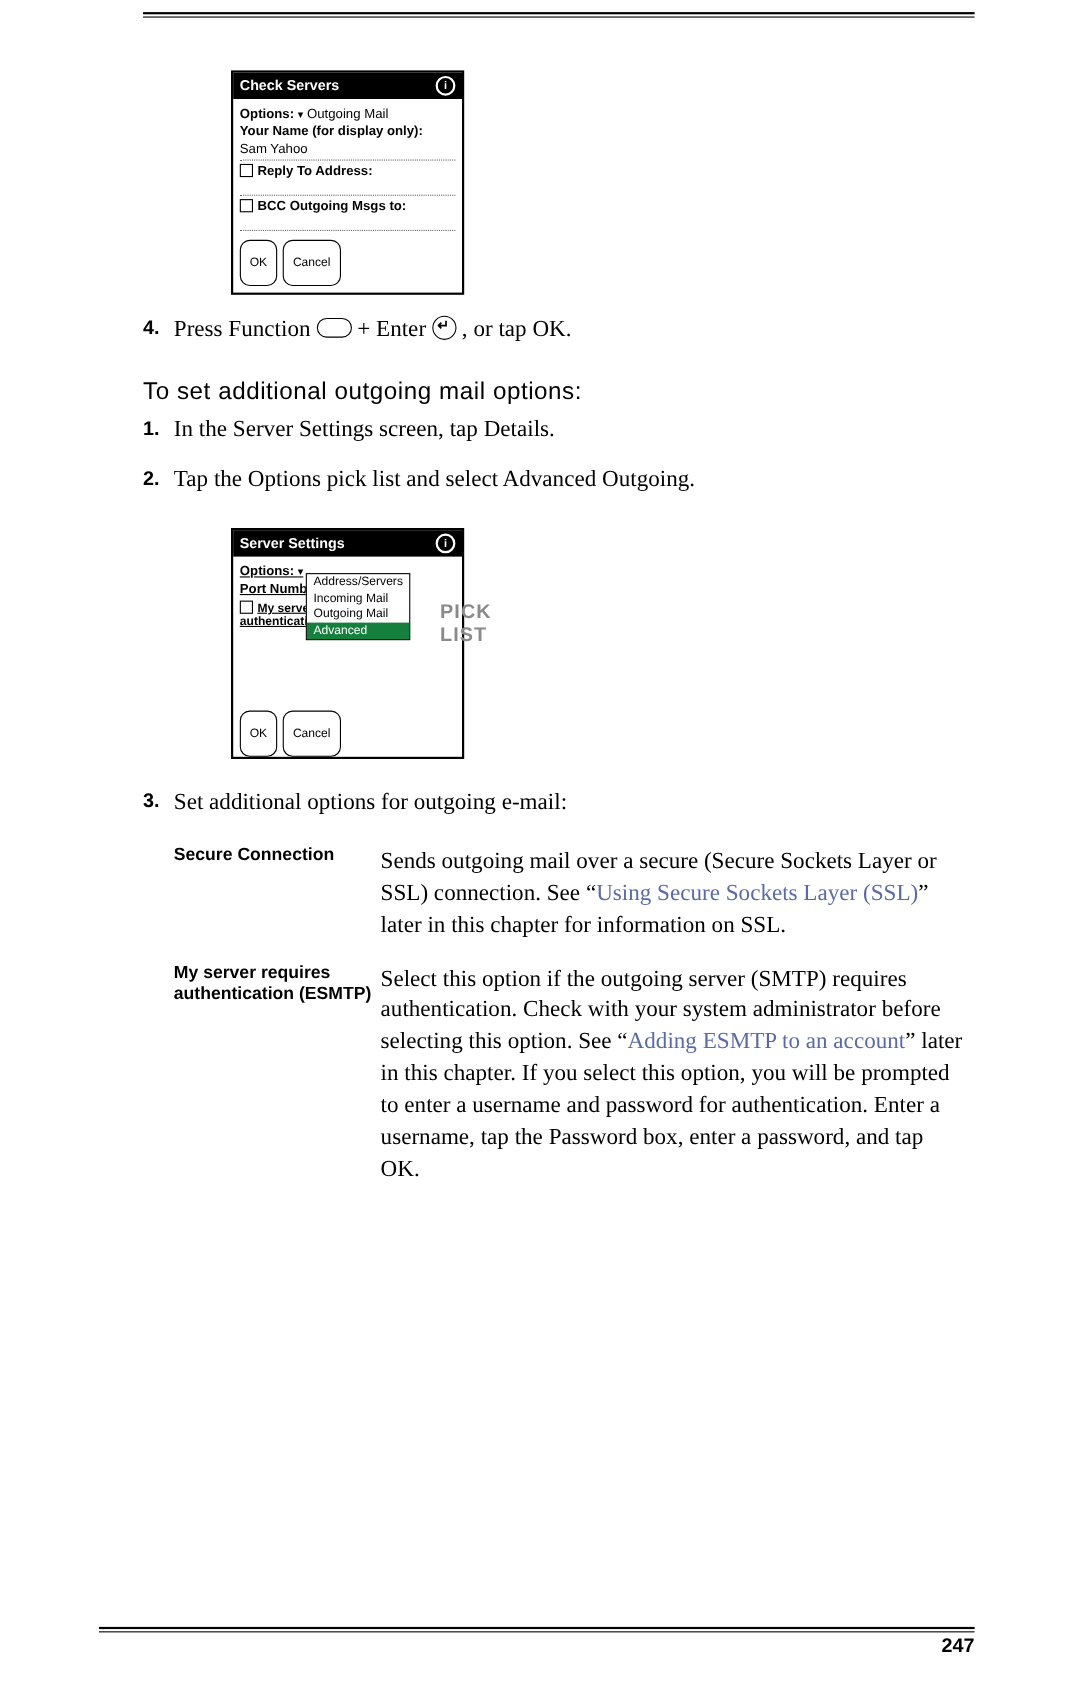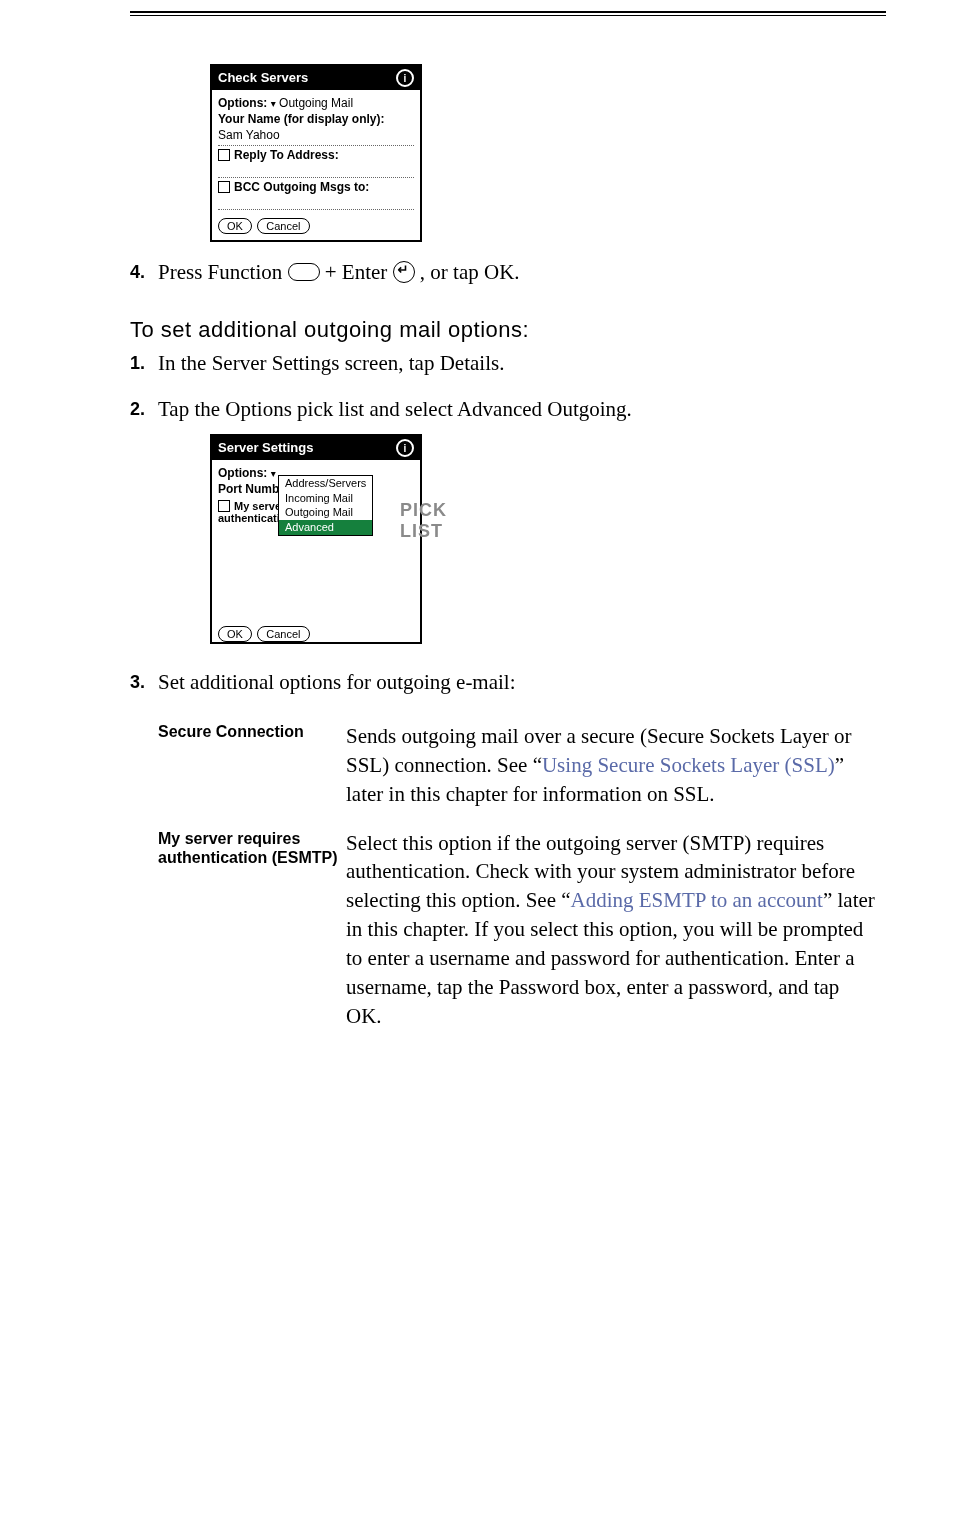--- a/index.html
+++ b/index.html
@@ -63,21 +63,21 @@
   }
   .device .body { padding: 4px 6px 6px 6px; }
   .device .row { margin: 3px 0; }
   .device .bold { font-weight: bold; }
   .device .dotted { border-bottom: 1px dotted #666; padding-bottom: 2px; }
   .device .btns { margin-top: 8px; }
   .device .btn {
     display: inline-block;
     border: 1.5px solid #000;
     border-radius: 9px;
-    padding: 1px 8px;
+    padding: 14px 8px;
     font-size: 11px;
     margin-right: 2px;
   }
   .device .chk::before {
     content: "";
     display: inline-block;
     width: 10px; height: 10px;
     border: 1.5px solid #000;
     margin-right: 4px;
     vertical-align: -2px;
@@ -238,21 +238,21 @@
       <div class="num">1.</div>
       <div class="txt">In the Server Settings screen, tap Details.</div>
     </div>
     
     <div class="step">
       <div class="num">2.</div>
       <div class="txt">Tap the Options pick list and select Advanced Outgoing.</div>
     </div>
 
     
-    <div class="device-wrap" style="margin-left:40px; margin-top:0;">
+    <div class="device-wrap" style="margin-left:40px; margin-top:20px;text-decoration:underline;">
       <div class="device" style="height:206px; position:relative;">
         <div class="titlebar">
           <span>Server Settings</span>
           <span class="info">i</span>
         </div>
         <div class="body" style="position:relative; height:176px;">
           <div class="row"><span class="bold">Options:</span> <span style="font-size:10px;">▾</span></div>
           <div class="row bold">Port Numb</div>
           <div class="row chk" style="font-size:11px;"><span class="bold">My server requires authentication(ESMTP):</span></div>
 
@@ -291,14 +291,19 @@
         <td class="term">My server requires authentication (ESMTP)</td>
         <td>
           <span>Select this option if the outgoing server (SMTP) requires authentication. Check with your system administrator before selecting this option. See “</span><span class="linkish">Adding ESMTP to an account</span><span>” later in this chapter. If you select this option, you will be prompted to enter a username and password for authentication. Enter a username, tap the Password box, enter a password, and tap OK.</span>
         </td>
       </tr>
     </tbody>
       </table>
 
   </div>
 
+  <div class="footer">
+    <hr class="hr-thick">
+    <hr class="hr-thin">
+    <div class="pn">247</div>
+  </div>
 
 </div>
 
 </body></html>

